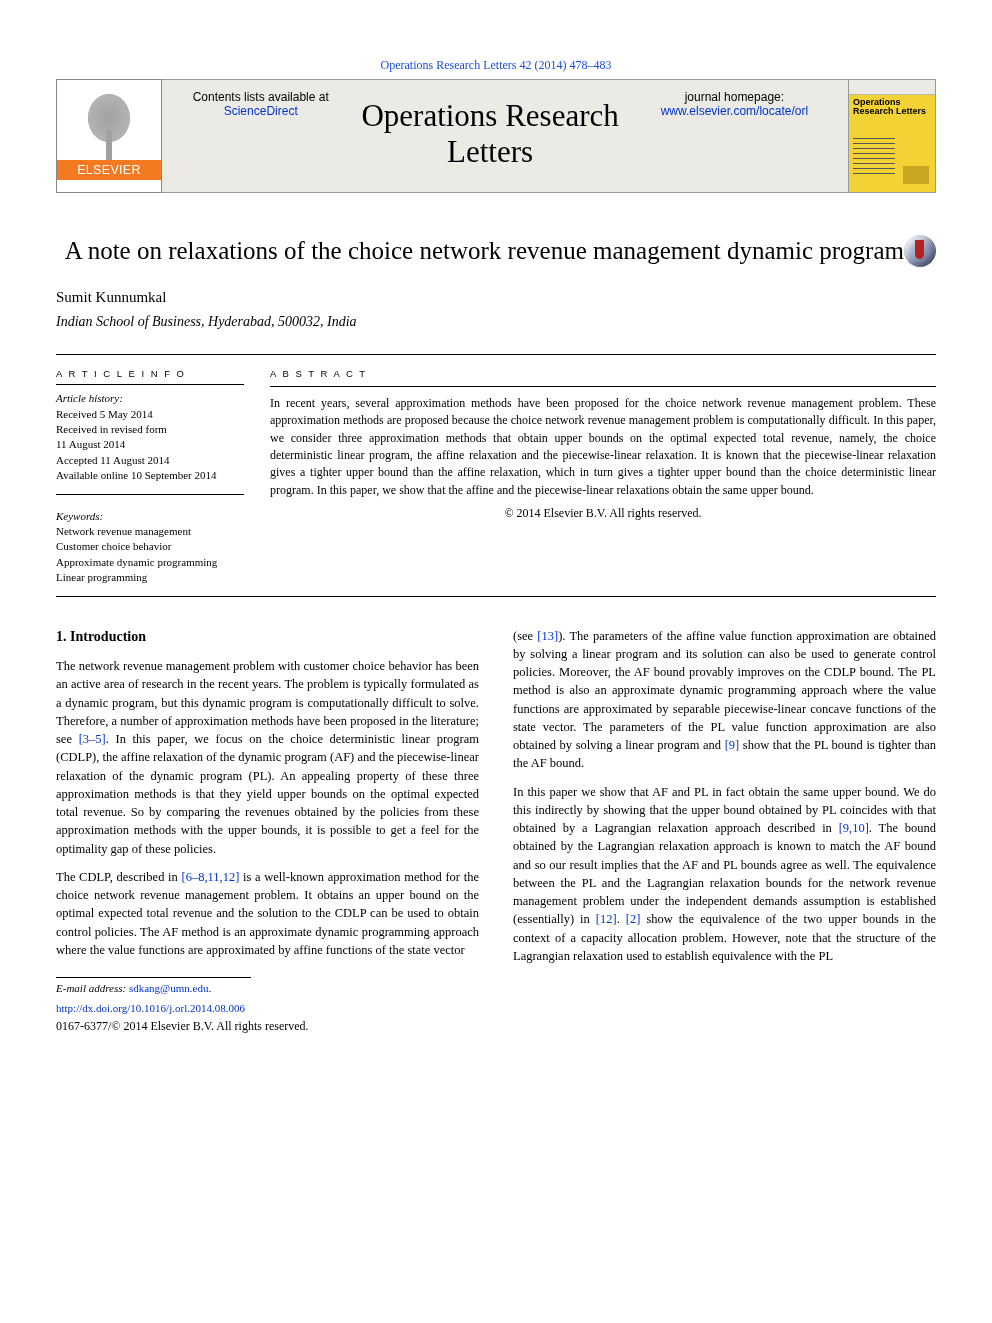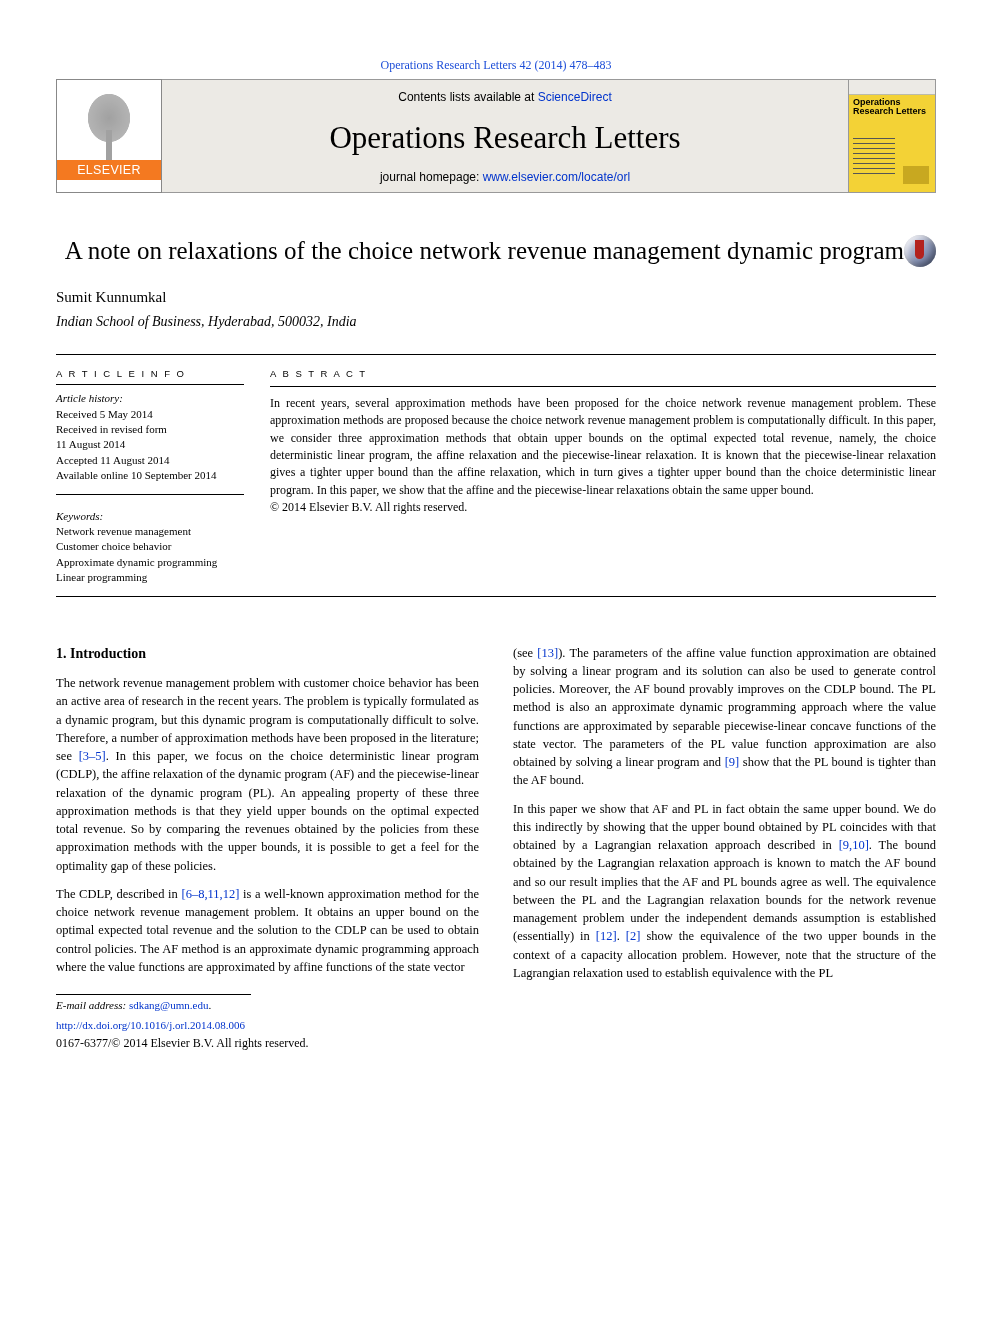--- a/index.html
+++ b/index.html
@@ -4,21 +4,21 @@
 <style>
 body{margin:0;padding:0;font-family:Georgia,'Times New Roman',serif;background:#fff;color:#000;width:992px}
 .page{padding:58px 56px 40px}
 .citation{text-align:center;font-size:12px;margin-bottom:6px}
 .citation a{color:#1d4ed8;text-decoration:none}
 .banner{display:flex;align-items:stretch;margin-bottom:42px}
 .elsevier-logo{width:104px;height:112px;border:1px solid #888;background:#fff;position:relative;overflow:hidden}
 .elsevier-logo .tree{position:absolute;top:6px;left:10px;right:10px;bottom:26px;background:radial-gradient(ellipse at 50% 40%,#555 0%,#777 35%,transparent 36%);opacity:.55}
 .elsevier-logo .tree::before{content:"";position:absolute;left:46%;top:55%;width:8%;height:45%;background:#555}
 .elsevier-logo .brand{position:absolute;bottom:12px;left:0;right:0;background:#f47920;color:#fff;font-family:Arial,sans-serif;font-size:12.5px;letter-spacing:.3px;text-align:center;padding:3px 0;font-weight:400}
-.banner-mid{flex:1;background:#eceae5;border-top:1px solid #999;border-bottom:1px solid #999;text-align:center;padding:10px 12px 8px;display:flex;flex-direction:column;justify-content:space-between}
+.banner-mid{flex:1;background:#eceae5;border-top:1px solid #999;border-bottom:1px solid #999;text-align:center;padding:10px 12px 8px;display:flex;justify-content:space-between}
 .banner-mid .top{font-family:Arial,sans-serif;font-size:12px}
 .banner-mid .top a{color:#0033cc;text-decoration:none}
 .banner-mid .jname{font-size:31px;font-family:Georgia,serif;margin:8px 0 6px}
 .banner-mid .bot{font-family:Arial,sans-serif;font-size:12px}
 .banner-mid .bot a{color:#0033cc;text-decoration:none}
 .cover{width:86px;height:112px;background:#f3d236;border:1px solid #999;position:relative;font-family:Arial,sans-serif;overflow:hidden}
 .cover .strip{height:14px;background:#eceae5;border-bottom:1px solid #bba}
 .cover .t1{font-size:9px;font-weight:700;padding:3px 4px 0;line-height:1.05}
 .cover .lines{position:absolute;top:54px;left:4px;right:40px}
 .cover .lines span{display:block;height:1px;background:#555;margin:4px 0}
@@ -29,22 +29,22 @@
 .crossmark::after{content:"";position:absolute;left:11px;top:5px;width:9px;height:19px;background:#b3221e;border-radius:0 0 5px 5px}
 .author{font-size:15px;margin-bottom:8px}
 .affil{font-style:italic;font-size:14px;margin-bottom:24px}
 .rule{border:none;border-top:1px solid #000;margin:0}
 .meta-abstract{display:flex;gap:26px;padding:12px 0 10px}
 .meta{width:188px;font-size:11px;line-height:1.4}
 .meta .head{font-family:Arial,sans-serif;font-size:9.5px;letter-spacing:2px;margin-bottom:4px}
 .meta .kwhead{font-style:italic;margin-top:14px}
 .abstract{flex:1;font-size:12px;line-height:1.45;text-align:justify}
 .abstract .head{font-family:Arial,sans-serif;font-size:9.5px;letter-spacing:2px;margin-bottom:5px}
-.abstract .rights{text-align:left;}
-.body-cols{display:flex;gap:34px;margin-top:47px;font-size:12.5px;line-height:1.46;text-align:justify}
+.abstract .rights{text-align:center;margin-top:6px}
+.body-cols{display:flex;gap:34px;margin-top:30px;font-size:12.5px;line-height:1.46;text-align:justify}
 .col{flex:1}
 .body-cols h2{font-size:14px;font-weight:700;margin:0 0 10px}
 .body-cols p{margin:0 0 10px}
 .body-cols a{color:#0033cc;text-decoration:none}
 .footnotes{font-size:11px;margin-top:18px;border-top:1px solid #000;padding-top:2px;width:46%}
 .footnotes a{color:#0033cc;text-decoration:none}
 .doi{font-size:11px;margin-top:4px}
 .doi a{color:#0033cc;text-decoration:none}
 .copyright{font-size:12px;margin-top:2px}
 </style>

